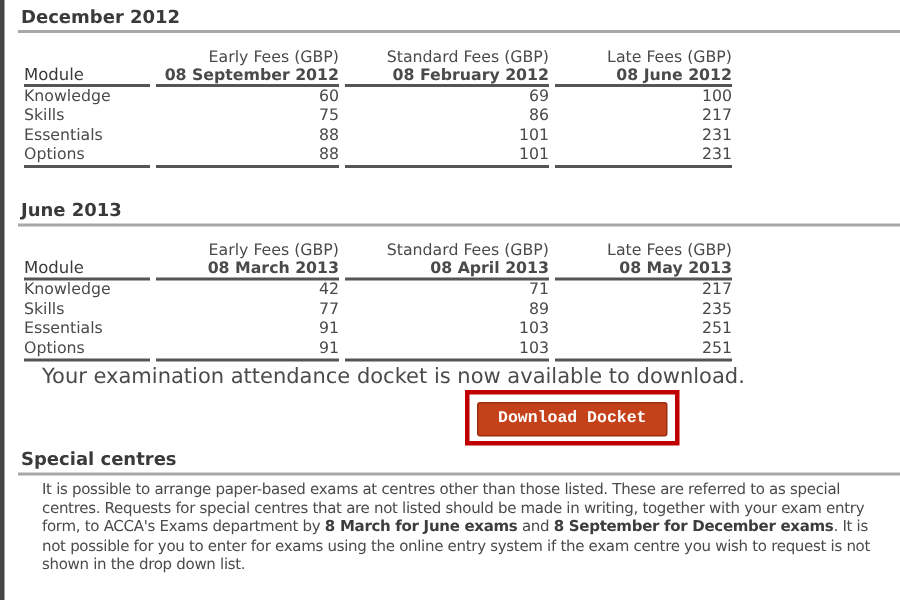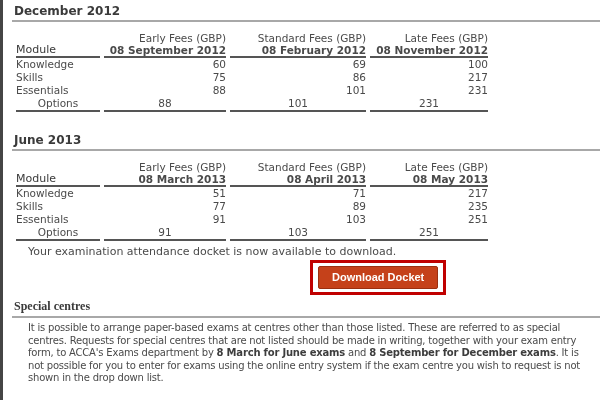--- a/index.html
+++ b/index.html
@@ -14,21 +14,21 @@
 
   
   .sec-h{
     margin:0;padding:2px 0 2px 2px;
     font-size:12px;font-weight:bold;
     color:var(--heading-text,#3a3a3a);
     border-bottom:2px solid var(--rule-grey,#a8a8a8);
   }
   .mt-june{margin-top:19px;}
   .mt-exam{margin-top:14px;}
-  .mt-special{margin-top:5px;font-family:Liberation Serif, serif;}
+  .mt-special{margin-top:5px;}
 
   
   table.fees{
     border-collapse:separate;border-spacing:4px 0;
     margin-top:10px;font-size:10.5px;color:var(--body-text,#4a4a4a);
   }
   table.fees th,table.fees td{padding:0;}
   th.mod{
     width:84px;text-align:left;font-weight:normal;font-size:11px;
     vertical-align:bottom;padding-bottom:6px;padding-left:3px;
@@ -39,47 +39,47 @@
     text-align:right;vertical-align:bottom;height:24px;
     border-bottom:2px solid var(--table-rule-dark,#555);
     padding-bottom:2px;
   }
   th.c2{width:122px;} th.c3{width:136px;} th.c4{width:118px;}
   th.fee .l1{display:block;font-weight:normal;}
   th.fee .l2{display:block;font-weight:bold;}
   tbody td{height:13px;line-height:13px;padding-top:1px;}
   td.mod{text-align:left;padding-left:3px;}
   td.num{text-align:right;padding-right:16px;margin-top:35px;}
-  tr.last td{border-bottom:2px solid var(--table-rule-dark,#555);text-align:center;}
+  tr.last td{border-bottom:2px solid var(--table-rule-dark,#555);}
 
   
   p.indent{
     margin:4px 0 0 0;padding-left:16px;padding-right:8px;
-    font-size:11px;line-height:13px;
+    font-size:14px;line-height:13px;
   }
   p.special{
     font-size:10px;line-height:12.5px;letter-spacing:-0.2px;
     padding-right:6px;
   }
   p.special b{color:#3d3d3d;}
 
   
   .btn-area{margin:2px 0 0 298px;height:32px;}
   .annotation{
     display:inline-block;
     border:3px solid var(--annotation-red,#c00000);
     padding:3px 5px;background:#ffffff;
   }
   .docket-btn{
     display:inline-block;cursor:pointer;
     background:var(--button-bg,#c5411a);
     border:1px solid var(--button-border,#9b2f10);
     border-radius:2px;
     color:var(--button-text,#ffffff);
-    font-family:Liberation Sans, sans-serif;
+    font-family:Liberation Mono, monospace;
     font-size:11px;font-weight:bold;
     padding:4px 13px 5px 13px;
   }
 </style>
 </head>
 <body>
 
 <div class="page">
 
   <section>
@@ -91,21 +91,21 @@
           <th class="fee c2">
             <span class="l1">Early Fees (GBP)</span>
             <span class="l2">08 September 2012</span>
           </th>
           <th class="fee c3">
             <span class="l1">Standard Fees (GBP)</span>
             <span class="l2">08 February 2012</span>
           </th>
           <th class="fee c4">
             <span class="l1">Late Fees (GBP)</span>
-            <span class="l2">08 November 2012</span>
+            <span class="l2">08 June 2012</span>
           </th>
         </tr>
       </thead>
       <tbody>
         <tr>
           <td class="mod">Knowledge</td>
           <td class="num">60</td>
           <td class="num">69</td>
           <td class="num">100</td>
         </tr>
@@ -147,21 +147,21 @@
           </th>
           <th class="fee c4">
             <span class="l1">Late Fees (GBP)</span>
             <span class="l2">08 May 2013</span>
           </th>
         </tr>
       </thead>
       <tbody>
         <tr>
           <td class="mod">Knowledge</td>
-          <td class="num">51</td>
+          <td class="num">42</td>
           <td class="num">71</td>
           <td class="num">217</td>
         </tr>
         <tr>
           <td class="mod">Skills</td>
           <td class="num">77</td>
           <td class="num">89</td>
           <td class="num">235</td>
         </tr>
         <tr>

